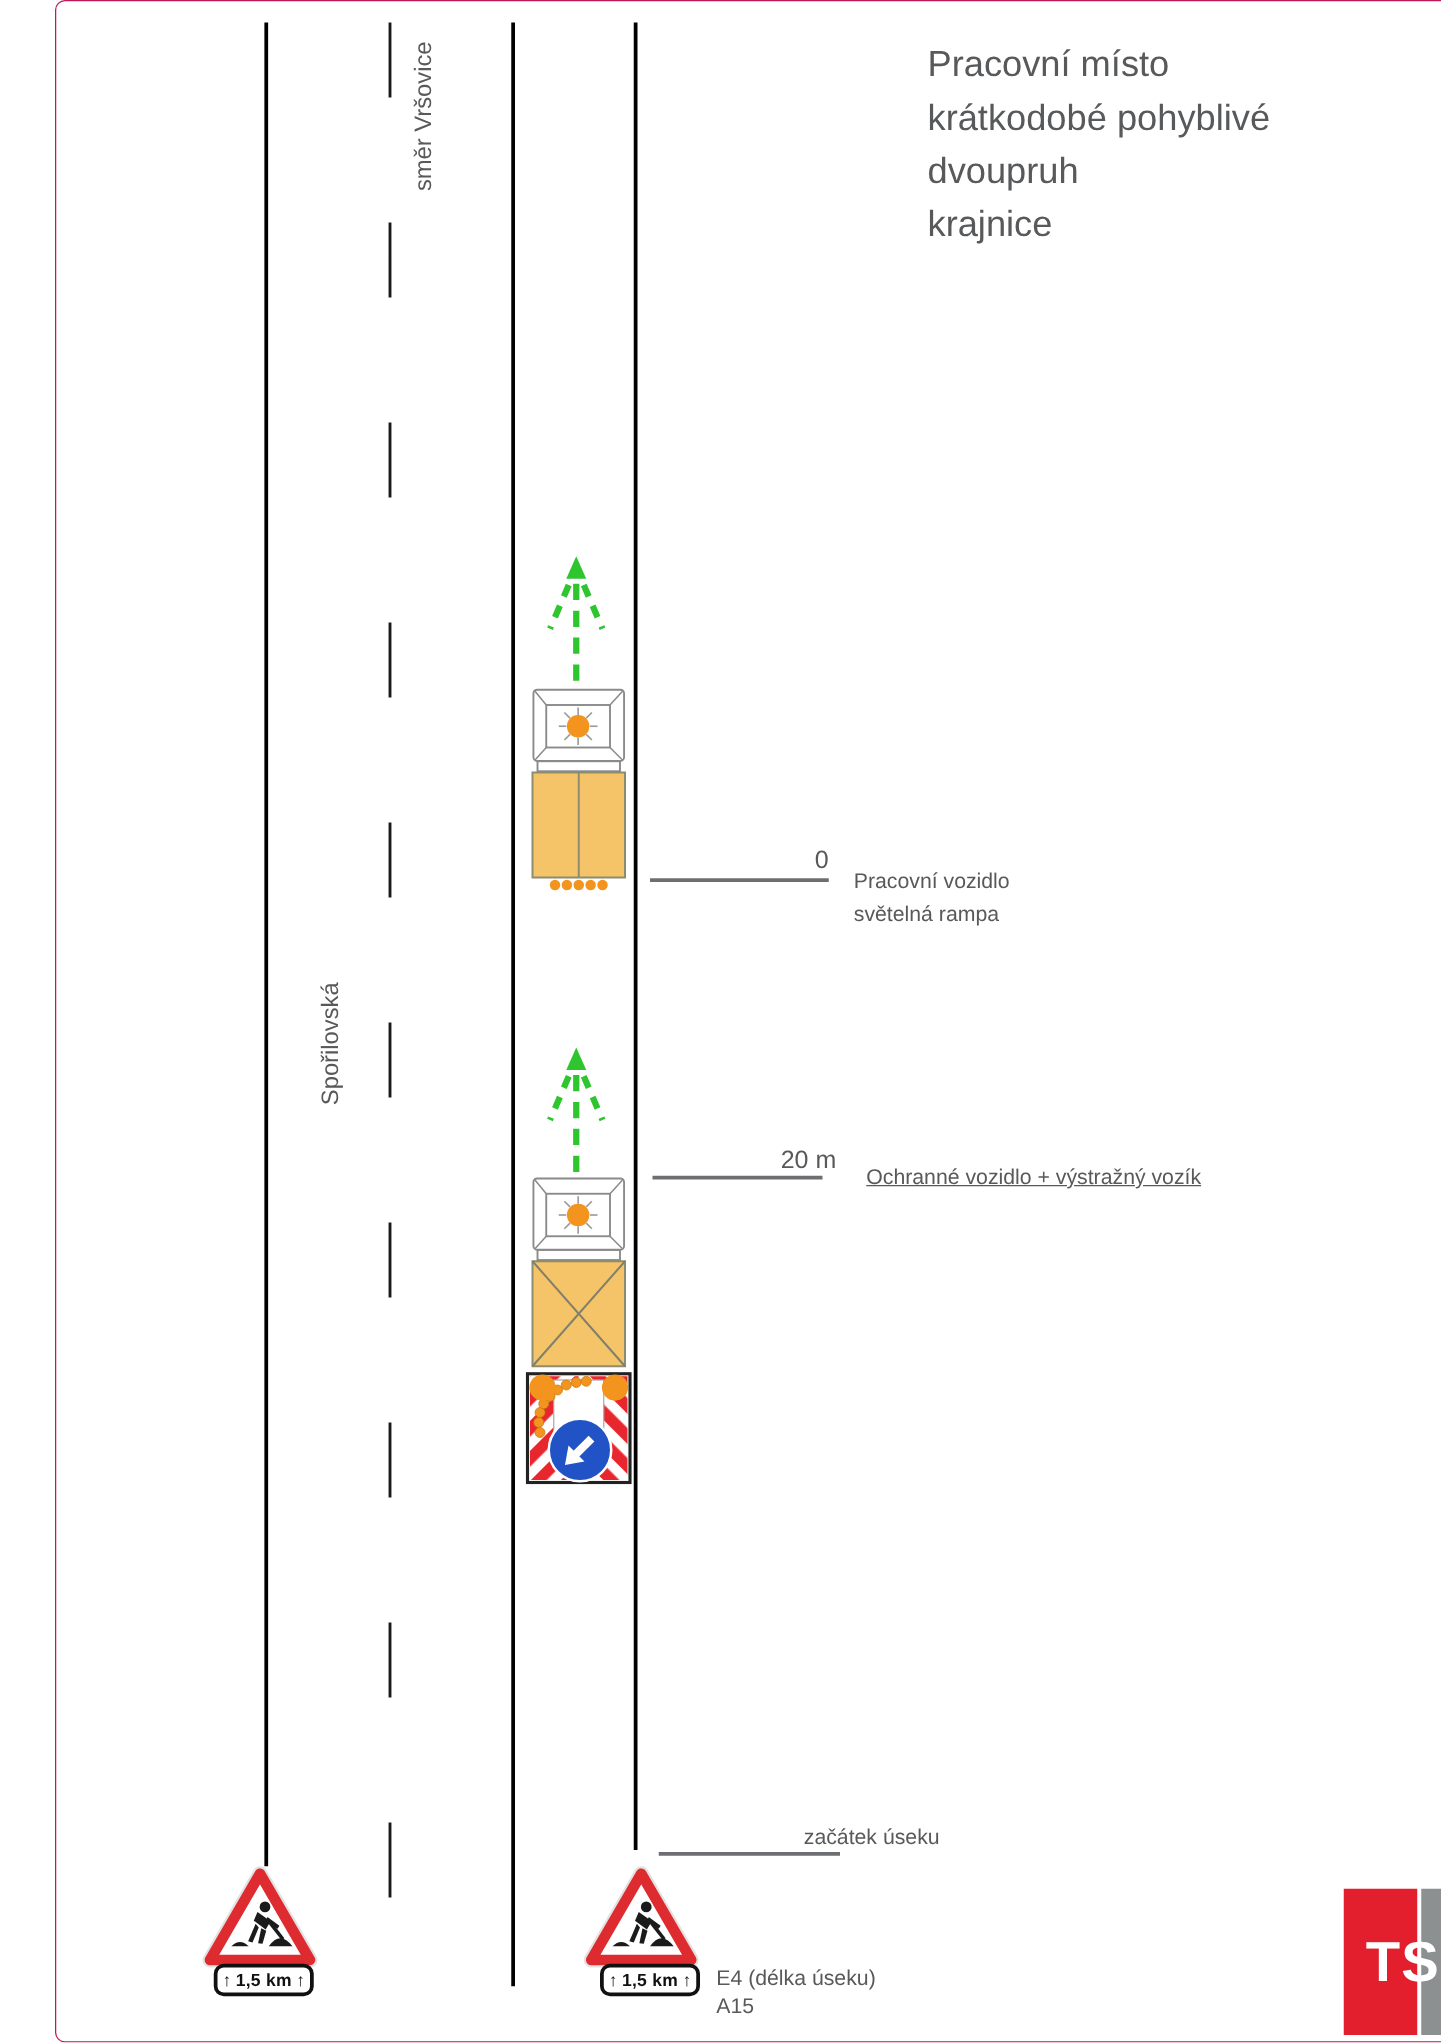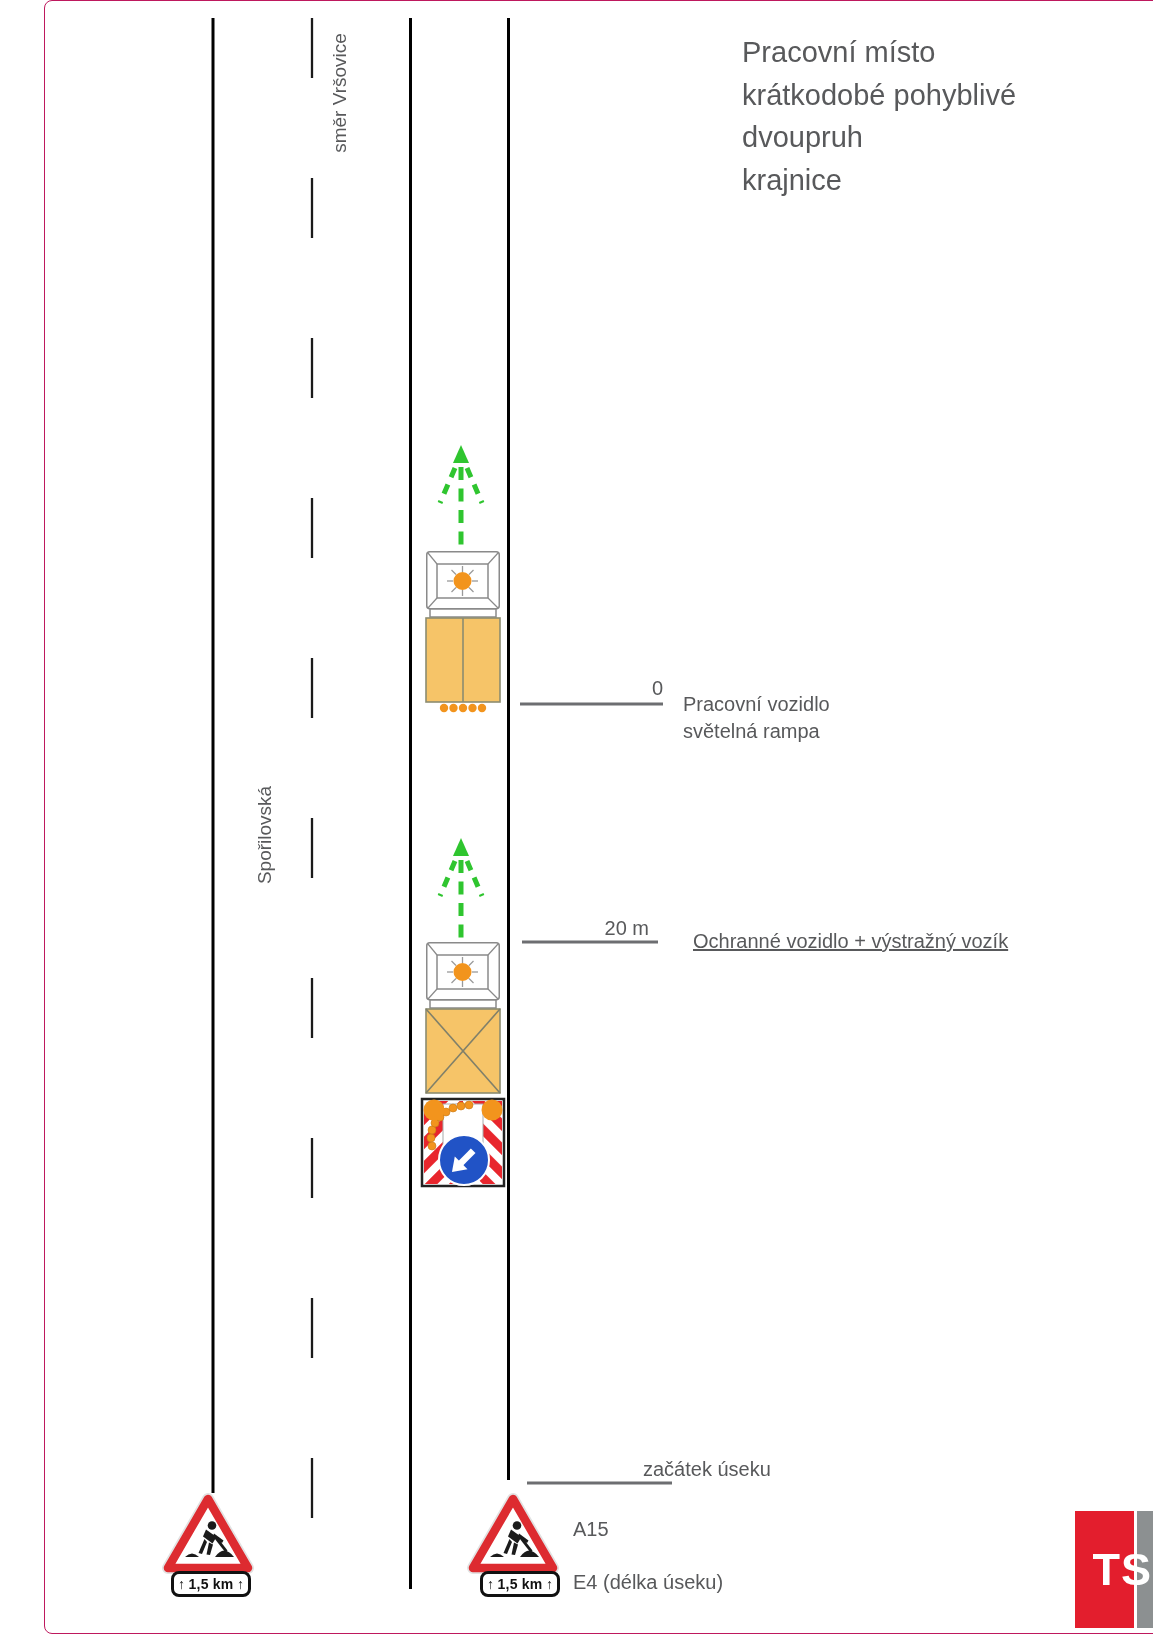--- a/index.html
+++ b/index.html
@@ -7,21 +7,21 @@
     position:relative; width:1153px; height:1634px; background:#fff;
     border:1px solid #be185d; border-radius:8px; box-sizing:border-box;
     font-family:"Liberation Sans", sans-serif; overflow:hidden;margin-left:44px;
   }
   .diagram-svg { position:absolute; left:0; top:0; }
   .txt { position:absolute; color:#58595B; }
   .title {
     left:697px; top:30px; font-size:29px; line-height:42.5px;
     white-space:pre-line; color:#58595B;
   }
-  .lbl { font-size:20px; line-height:27px; white-space:pre-line; }
+  .lbl { font-size:17px; line-height:27px; white-space:pre-line; }
   .dist { font-size:20px; text-align:right; }
   .vtext {
     position:absolute; width:200px; height:26px; font-size:19px; color:#58595B;
     display:flex; align-items:center; justify-content:center;
     transform:rotate(-90deg);
   }
   .plate {
     position:absolute; width:66px; height:20px; background:#fff;
     border:3px solid #111; border-radius:8px;
     display:flex; align-items:center; justify-content:space-between;
@@ -172,25 +172,25 @@
 dvoupruh
 krajnice</div>
 
   <div class="vtext" style="left:195px; top:79px;">směr Vršovice</div>
   <div class="vtext" style="left:120px; top:821px;">Spořilovská</div>
 
   <div class="txt dist" style="left:540px; top:676px; width:78px;">0</div>
   <div class="txt lbl" style="left:638px; top:690px;">Pracovní vozidlo
 světelná rampa</div>
 
-  <div class="txt dist" style="left:512px; top:916px; width:92px;">20 m</div>
+  <div class="txt dist" style="left:532px; top:916px; width:92px;">20 m</div>
   <div class="txt lbl" style="left:648px; top:927px;text-decoration:underline;">Ochranné vozidlo + výstražný vozík</div>
 
   <div class="txt lbl" style="left:598px; top:1455px;">začátek úseku</div>
-  <div class="txt lbl" style="left:528px; top:1515px;">A15</div>
+  <div class="txt lbl" style="left:528px; top:1590px;">A15</div>
   <div class="txt lbl" style="left:528px; top:1568px;">E4 (délka úseku)</div>
 
   <div class="plate" style="left:126px; top:1570px;">
     <span class="arr">↑</span>
     <span class="plate-text">1,5 km</span>
     <span class="arr">↑</span>
   </div>
   <div class="plate" style="left:435px; top:1570px;">
     <span class="arr">↑</span>
     <span class="plate-text">1,5 km</span>

